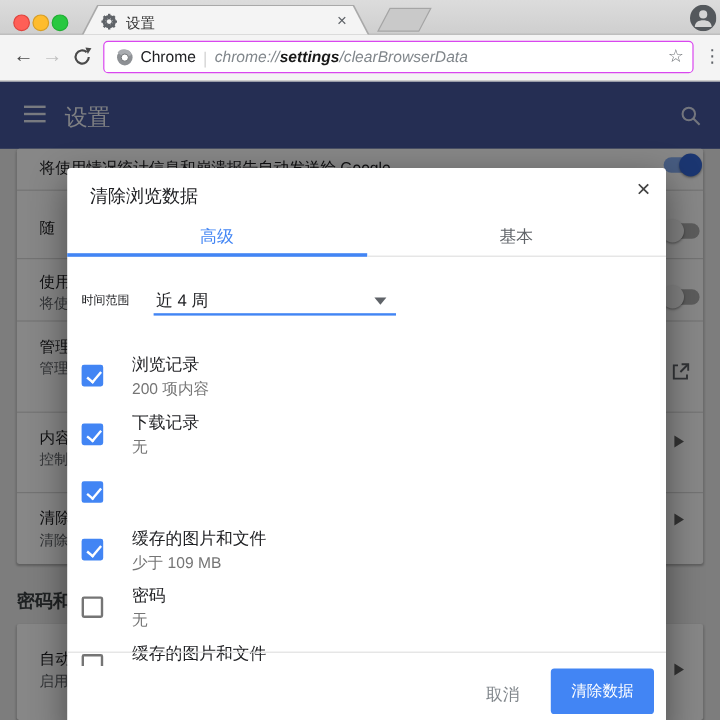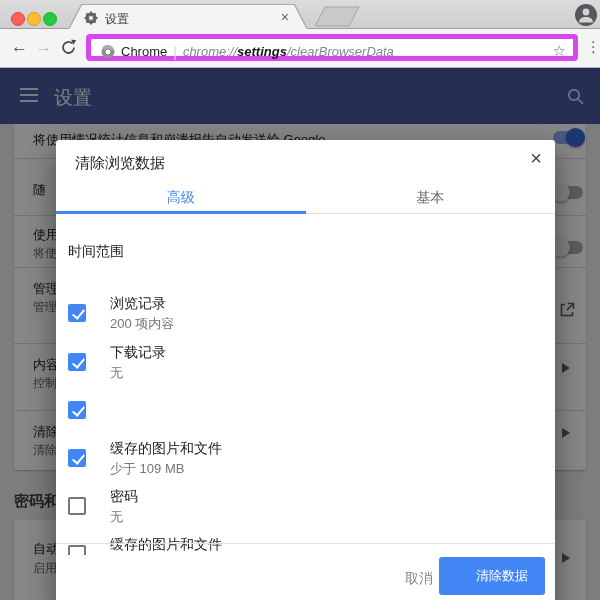--- a/index.html
+++ b/index.html
@@ -23,21 +23,21 @@
   .tab-close{position:absolute;right:18px;top:4px;font-size:14px;color:#5f6368;cursor:default;}
   .newtab{position:absolute;left:314px;top:6px;}
   .avatar{position:absolute;left:575px;top:4px;}
 
   
   .toolbar{position:absolute;left:0;top:29px;width:600px;height:39px;background:#f4f4f4;
            border-bottom:1px solid #b3b3b3;box-sizing:border-box;}
   .navbtn{position:absolute;top:9px;font-size:17px;color:#4a4a4a;line-height:17px;}
   .navbtn.disabled{color:#c0c0c0;}
   .omnibox{position:absolute;left:86px;top:5px;width:492px;height:27px;background:#fff;
-           border:5px solid #d946ef;border-radius:4px;box-sizing:border-box;}
+           border:1px solid #d946ef;border-radius:4px;box-sizing:border-box;}
   .omni-row{position:absolute;left:10px;top:0;height:25px;display:flex;align-items:center;gap:6px;}
   .omni-txt{font-size:13px;color:#202124;}
   .omni-sep{color:#d5d5d5;font-size:14px;}
   .url{font-size:13px;color:#80868b;white-space:nowrap;font-style:italic;}
   .url b{color:#1a1a1a;font-weight:700;}
   .star{position:absolute;right:7px;top:3px;font-size:15px;color:#6e7276;}
   .kebab{position:absolute;left:586px;top:9px;font-size:15px;color:#5f6368;}
 
   
   .page{position:absolute;left:0;top:68px;width:600px;height:532px;background:#ededed;overflow:hidden;}
@@ -67,40 +67,40 @@
 
   
   .dialog{position:absolute;left:56px;top:140px;width:499px;height:470px;background:#fff;
           border-radius:3px;box-shadow:0 10px 30px rgba(0,0,0,.45);z-index:10;}
   .dlg-title{position:absolute;left:19px;top:14px;font-size:15px;color:#202124;}
   .dlg-close{position:absolute;right:13px;top:8px;font-size:20px;color:#444;line-height:20px;cursor:default;}
   .dtabs{position:absolute;left:0;top:43px;width:100%;height:31px;display:flex;}
   .dtab{flex:1;text-align:center;font-size:14px;color:#5f6368;line-height:28px;
         border-bottom:1px solid #e0e0e0;box-sizing:border-box;cursor:default;}
   .dtab.active{color:#4285f4;border-bottom:3px solid #4285f4;}
-  .time-label{position:absolute;left:12px;top:103px;font-size:14px;color:#202124;}
+  .time-label{position:absolute;left:12px;top:103px;font-size:10px;color:#202124;}
   .dselect{position:absolute;left:72px;top:98px;width:202px;height:25px;
            border-bottom:2px solid #4285f4;box-sizing:border-box;cursor:default;}
   .dselect .val{position:absolute;left:2px;top:4px;font-size:14px;color:#202124;}
   .dselect .arr{position:absolute;right:8px;top:10px;width:0;height:0;
                 border-left:5px solid transparent;border-right:5px solid transparent;
                 border-top:6px solid #5f6368;}
   .dlist{position:absolute;left:0;top:136px;width:100%;height:267px;overflow:hidden;margin-top:12px;}
   .drow{position:absolute;left:0;width:100%;height:48px;}
   .cb{position:absolute;left:12px;top:12px;width:18px;height:18px;border:2px solid #757575;
       border-radius:2px;box-sizing:border-box;cursor:default;}
   .cb.checked{background:#4285f4;border-color:#4285f4;}
   .cb.checked::after{content:"";position:absolute;left:4.5px;top:0.5px;width:5px;height:10px;
       border:solid #fff;border-width:0 2px 2px 0;transform:rotate(40deg);}
   .drow .lab{position:absolute;left:54px;top:3px;font-size:14px;color:#202124;}
   .drow .sub{position:absolute;left:54px;top:23px;font-size:13px;color:#757575;}
   .dfooter{position:absolute;left:0;top:403px;width:100%;height:67px;border-top:1px solid #e0e0e0;box-sizing:border-box;}
   .btn-cancel{position:absolute;right:122px;top:26px;font-size:14px;color:#80868b;cursor:default;}
   .btn-confirm{position:absolute;right:10px;top:13px;width:86px;height:38px;background:#4285f4;
-               border-radius:3px;color:#fff;font-size:13px;text-align:center;line-height:38px;cursor:default;padding-left:20px;}
+               border-radius:3px;color:#fff;font-size:13px;text-align:center;line-height:38px;cursor:default;}
 </style>
 </head>
 <body>
 
 <div class="titlebar">
   <div class="light red"></div>
   <div class="light yellow"></div>
   <div class="light green"></div>
 
   <div class="tab-outer">
@@ -218,20 +218,24 @@
 <div class="dialog">
   <div class="dlg-title">清除浏览数据</div>
   <div class="dlg-close">×</div>
 
   <div class="dtabs">
     <div class="dtab active">高级</div>
     <div class="dtab">基本</div>
   </div>
 
   <div class="time-label">时间范围</div>
+  <div class="dselect">
+    <span class="val">近 4 周</span>
+    <span class="arr"></span>
+  </div>
 
   <div class="dlist">
     <div class="drow" style="top:4px">
       <div class="cb checked"></div>
       <div class="lab">浏览记录</div>
       <div class="sub">200 项内容</div>
     </div>
     <div class="drow" style="top:53px">
       <div class="cb checked"></div>
       <div class="lab">下载记录</div>

